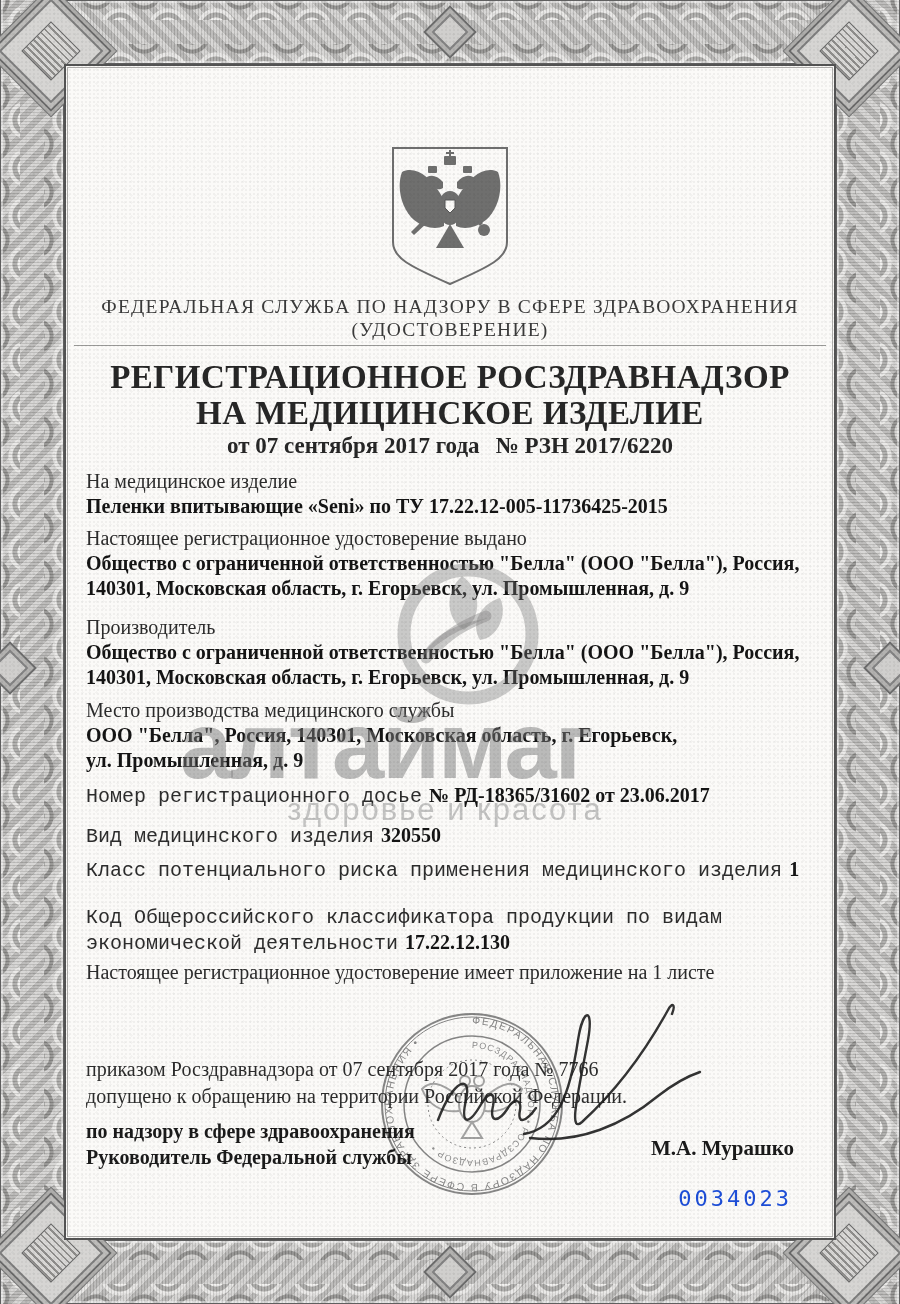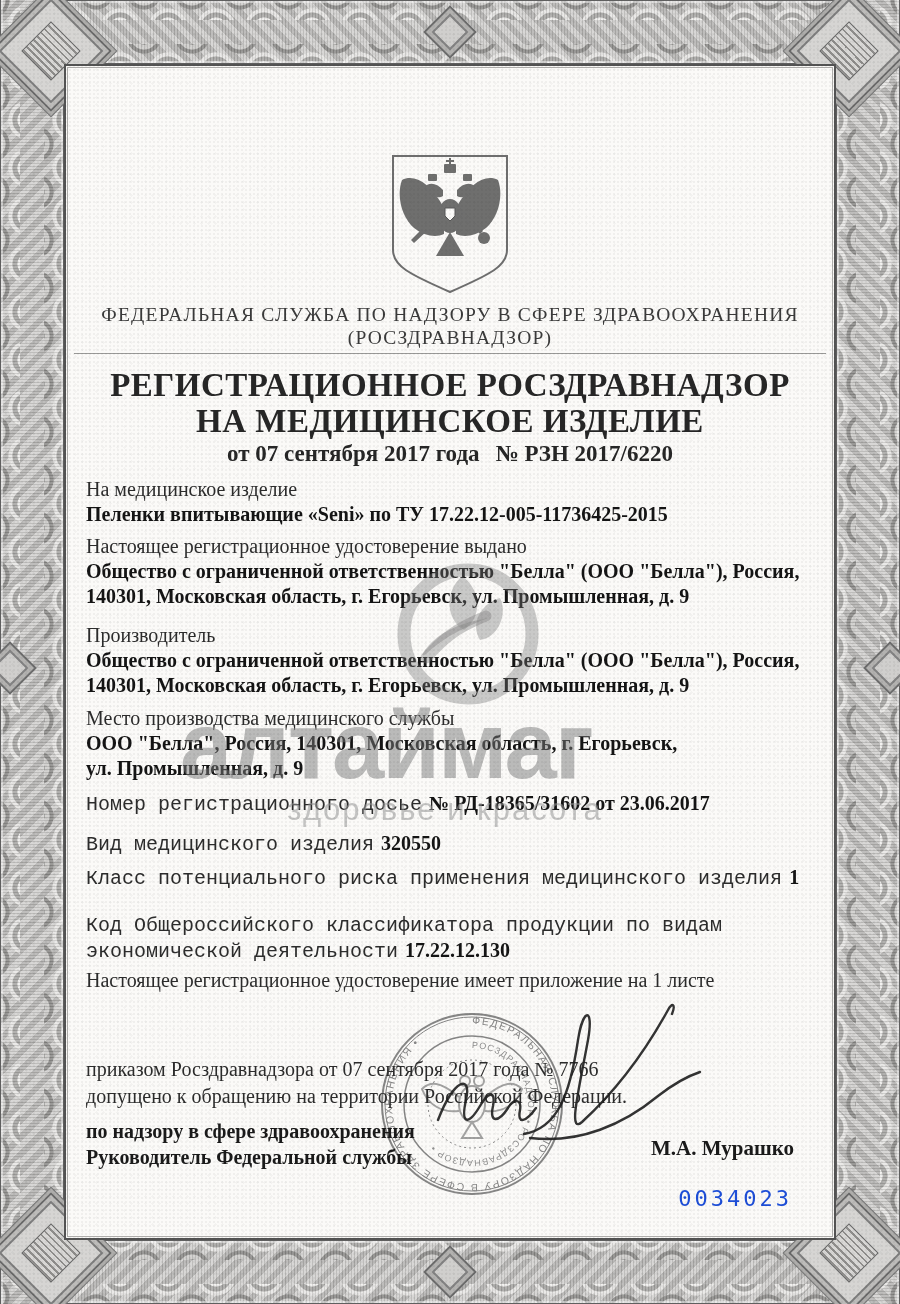--- a/index.html
+++ b/index.html
@@ -55,21 +55,21 @@
     box-shadow: inset 0 0 0 4px #b3b2b0, inset 0 0 0 6px #828282;
   }
   .m-top{top:12px; left:407px;} .m-bottom{bottom:12px; left:407px;}
   .m-left{left:-10px; top:625px; width:40px; height:86px;}
   .m-right{right:-10px; top:625px; width:40px; height:86px;}
   
   .panel{
     position:absolute; inset:64px; z-index:3; background:#fbfaf8; border:2px solid #535353;
   }
   .panel::before{content:""; position:absolute; inset:1px; border:1px solid #adacaa; pointer-events:none;}
-  .content{position:absolute; inset:67px 74px; z-index:4; padding:15px 12px;}
+  .content{position:absolute; inset:67px 74px; z-index:4; padding:7px 12px;}
   
   .emblem-wrap{margin-top:70px; text-align:center; height:146px;}
   .agency{ text-align:center; margin-top:5px; font-size:19.5px; line-height:23px; letter-spacing:1.2px; color:#3a3a3a;}
   .agency2{ text-align:center; font-size:19.5px; line-height:23px; letter-spacing:1.2px; color:#3a3a3a;}
   .hr{border:0; border-top:1px solid #9a9a98; margin:4px -12px 0 -12px; height:0;}
   .title1{margin-top:13px; text-align:center; font-size:33px; line-height:36px; font-weight:bold; letter-spacing:.5px; color:#262626;}
   .title2{text-align:center; font-size:33px; line-height:36px; font-weight:bold; letter-spacing:.5px; color:#262626;}
   .dateline{text-align:center; font-size:23px; line-height:30px; font-weight:bold; color:#262626;}
   .dateline .numpart{margin-left:16px;}
   
@@ -159,21 +159,21 @@
             <path d="M52,60 L24,88 L27,91 L54,66 Z"></path>
             <circle cx="97" cy="86" r="6"></circle>
             <path d="M74,62 L93,82 L96,79 L77,60 Z"></path>
           </g>
         </g>
         <path d="M58,56 h10 v8 l-5,5 -5,-5 z" fill="#fbfaf8" stroke="#575757"></path>
       </svg>
     </div>
 
     <div class="agency">ФЕДЕРАЛЬНАЯ СЛУЖБА ПО НАДЗОРУ В СФЕРЕ ЗДРАВООХРАНЕНИЯ</div>
-    <div class="agency2">(РОСЗДРАВНАДЗОР)</div>
+    <div class="agency2">(УДОСТОВЕРЕНИЕ)</div>
     <hr class="hr">
 
     <div class="title1">РЕГИСТРАЦИОННОЕ РОСЗДРАВНАДЗОР</div>
     <div class="title2">НА МЕДИЦИНСКОЕ ИЗДЕЛИЕ</div>
     <div class="dateline"><span>от 07 сентября 2017 года</span><span class="numpart">№  РЗН 2017/6220</span></div>
 
     <div class="fields">
       <div class="field">
         <div class="lbl">На медицинское изделие</div>
         <b>Пеленки впитывающие «Seni» по ТУ 17.22.12-005-11736425-2015</b>

